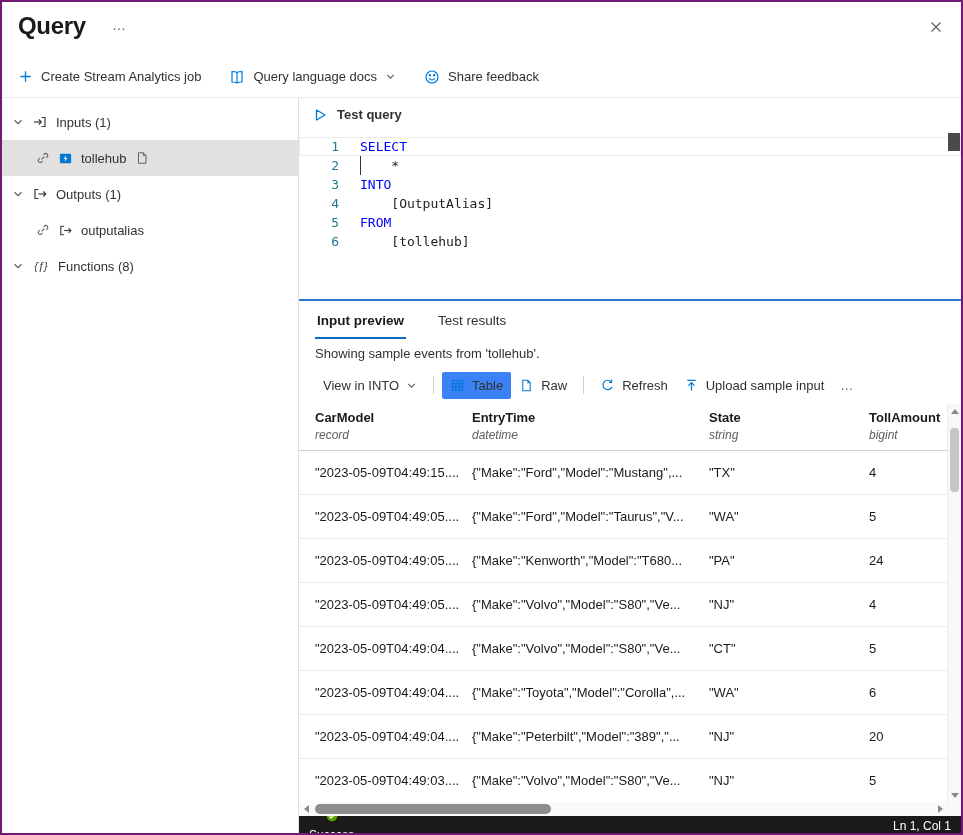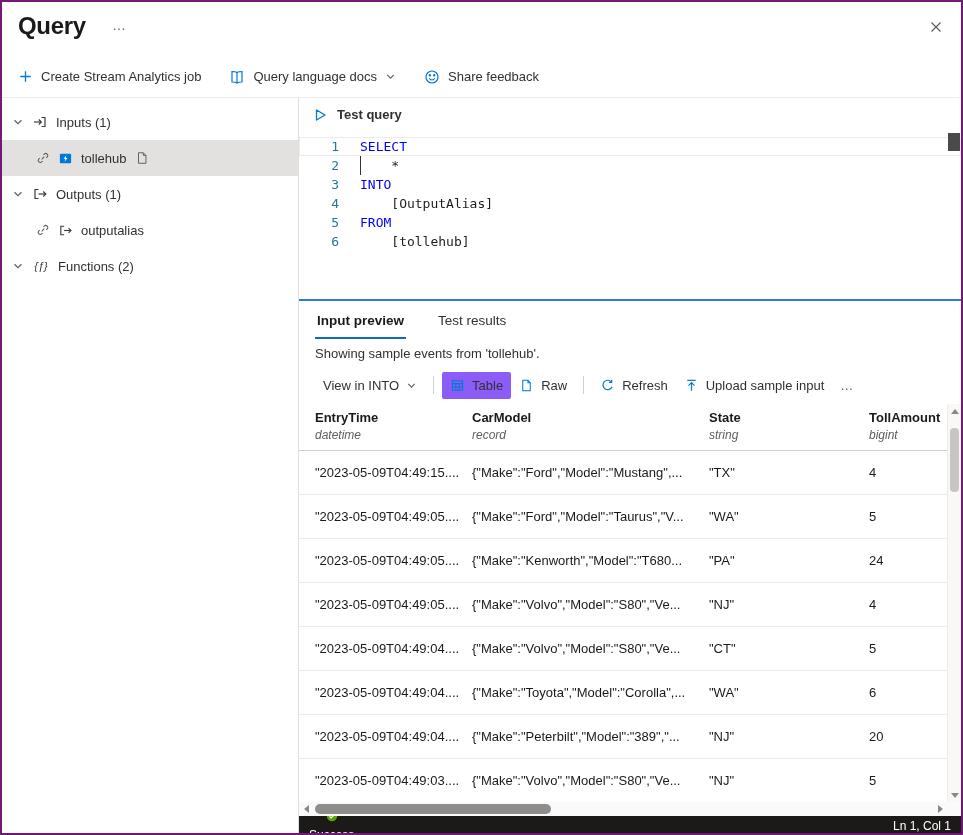--- a/index.html
+++ b/index.html
@@ -42,21 +42,21 @@
 
   
   .tabs { display:flex; align-items:flex-end; height:38px; padding-left:16px; gap:30px; }
   .tab { font-size:13.5px; padding:0 2px 9px 2px; border-bottom:2px solid transparent; color:#323130; cursor:pointer; background:none; border-top:none; border-left:none; border-right:none; font-family:inherit; }
   .tab.active { font-weight:700; color:#1b1a19; border-bottom:2px solid #0f6cbd; }
   .subtitle { padding:7px 0 0 16px; font-size:13px; color:#323130; height:27px; }
 
   
   .controls { display:flex; align-items:center; height:38px; padding:0 12px 0 16px; font-size:13px; }
   .ctrl { display:flex; align-items:center; gap:7px; background:none; border:none; padding:6px 8px; font-size:13px; color:#323130; cursor:pointer; border-radius:2px; font-family:inherit; }
-  .ctrl.selected { background:#8b5cf6;text-align:center; }
+  .ctrl.selected { background:#3b82f6;text-align:center; }
   .vdiv { width:1px; height:18px; background:#d2d0ce; margin:0 8px; }
   .more-dots { color:#605e5c; letter-spacing:1px; }
 
   
   .grid { position:relative; flex:1; overflow:hidden; }
   .grid-header, .grid-row { display:grid; grid-template-columns:157px 237px 160px 1fr; padding-left:16px; padding-right:18px; }
   .grid-header { height:47px; border-bottom:1px solid #d2d0ce; padding-top:6px; }
   .col-name { font-weight:700; font-size:13px; color:#1b1a19; }
   .col-type { font-style:italic; font-size:12px; color:#605e5c; margin-top:3px; }
   .grid-row { height:44px; align-items:center; border-bottom:1px solid #edebe9; font-size:13px; color:#1b1a19; }
@@ -177,21 +177,21 @@
             <path d="M6.5 8H13.5"></path>
             <path d="M11.3 5.5 13.8 8l-2.5 2.5"></path>
           </svg>
         <span>outputalias</span>
       </div>
       <div class="tree-row">
         <svg width="12" height="12" viewBox="0 0 12 12" fill="none" stroke="#605e5c" stroke-width="1.2">
             <path d="M2.5 4.25 6 7.75l3.5-3.5"></path>
           </svg>
         <span class="fn-glyph">{ƒ}</span>
-        <span>Functions (2)</span>
+        <span>Functions (8)</span>
       </div>
     </aside>
 
     <main class="main">
 
       <div class="runbar">
         <button class="runbar-btn">
           <svg width="16" height="16" viewBox="0 0 16 16" fill="none" stroke="#0078d4" stroke-width="1.3" stroke-linejoin="round">
               <path d="M4.5 3v10l8.5-5z"></path>
             </svg>
@@ -276,26 +276,26 @@
               <path d="M3.5 2.5h9"></path>
             </svg>
           <span>Upload sample input</span>
         </button>
         <button class="ctrl more-dots">…</button>
       </div>
 
       <div class="grid">
         <div class="grid-header">
           <div class="hcell">
+            <div class="col-name">CarModel</div>
+            <div class="col-type">record</div>
+          </div>
+          <div class="hcell">
             <div class="col-name">EntryTime</div>
             <div class="col-type">datetime</div>
-          </div>
-          <div class="hcell">
-            <div class="col-name">CarModel</div>
-            <div class="col-type">record</div>
           </div>
           <div class="hcell">
             <div class="col-name">State</div>
             <div class="col-type">string</div>
           </div>
           <div class="hcell">
             <div class="col-name">TollAmount</div>
             <div class="col-type">bigint</div>
           </div>
         </div>

